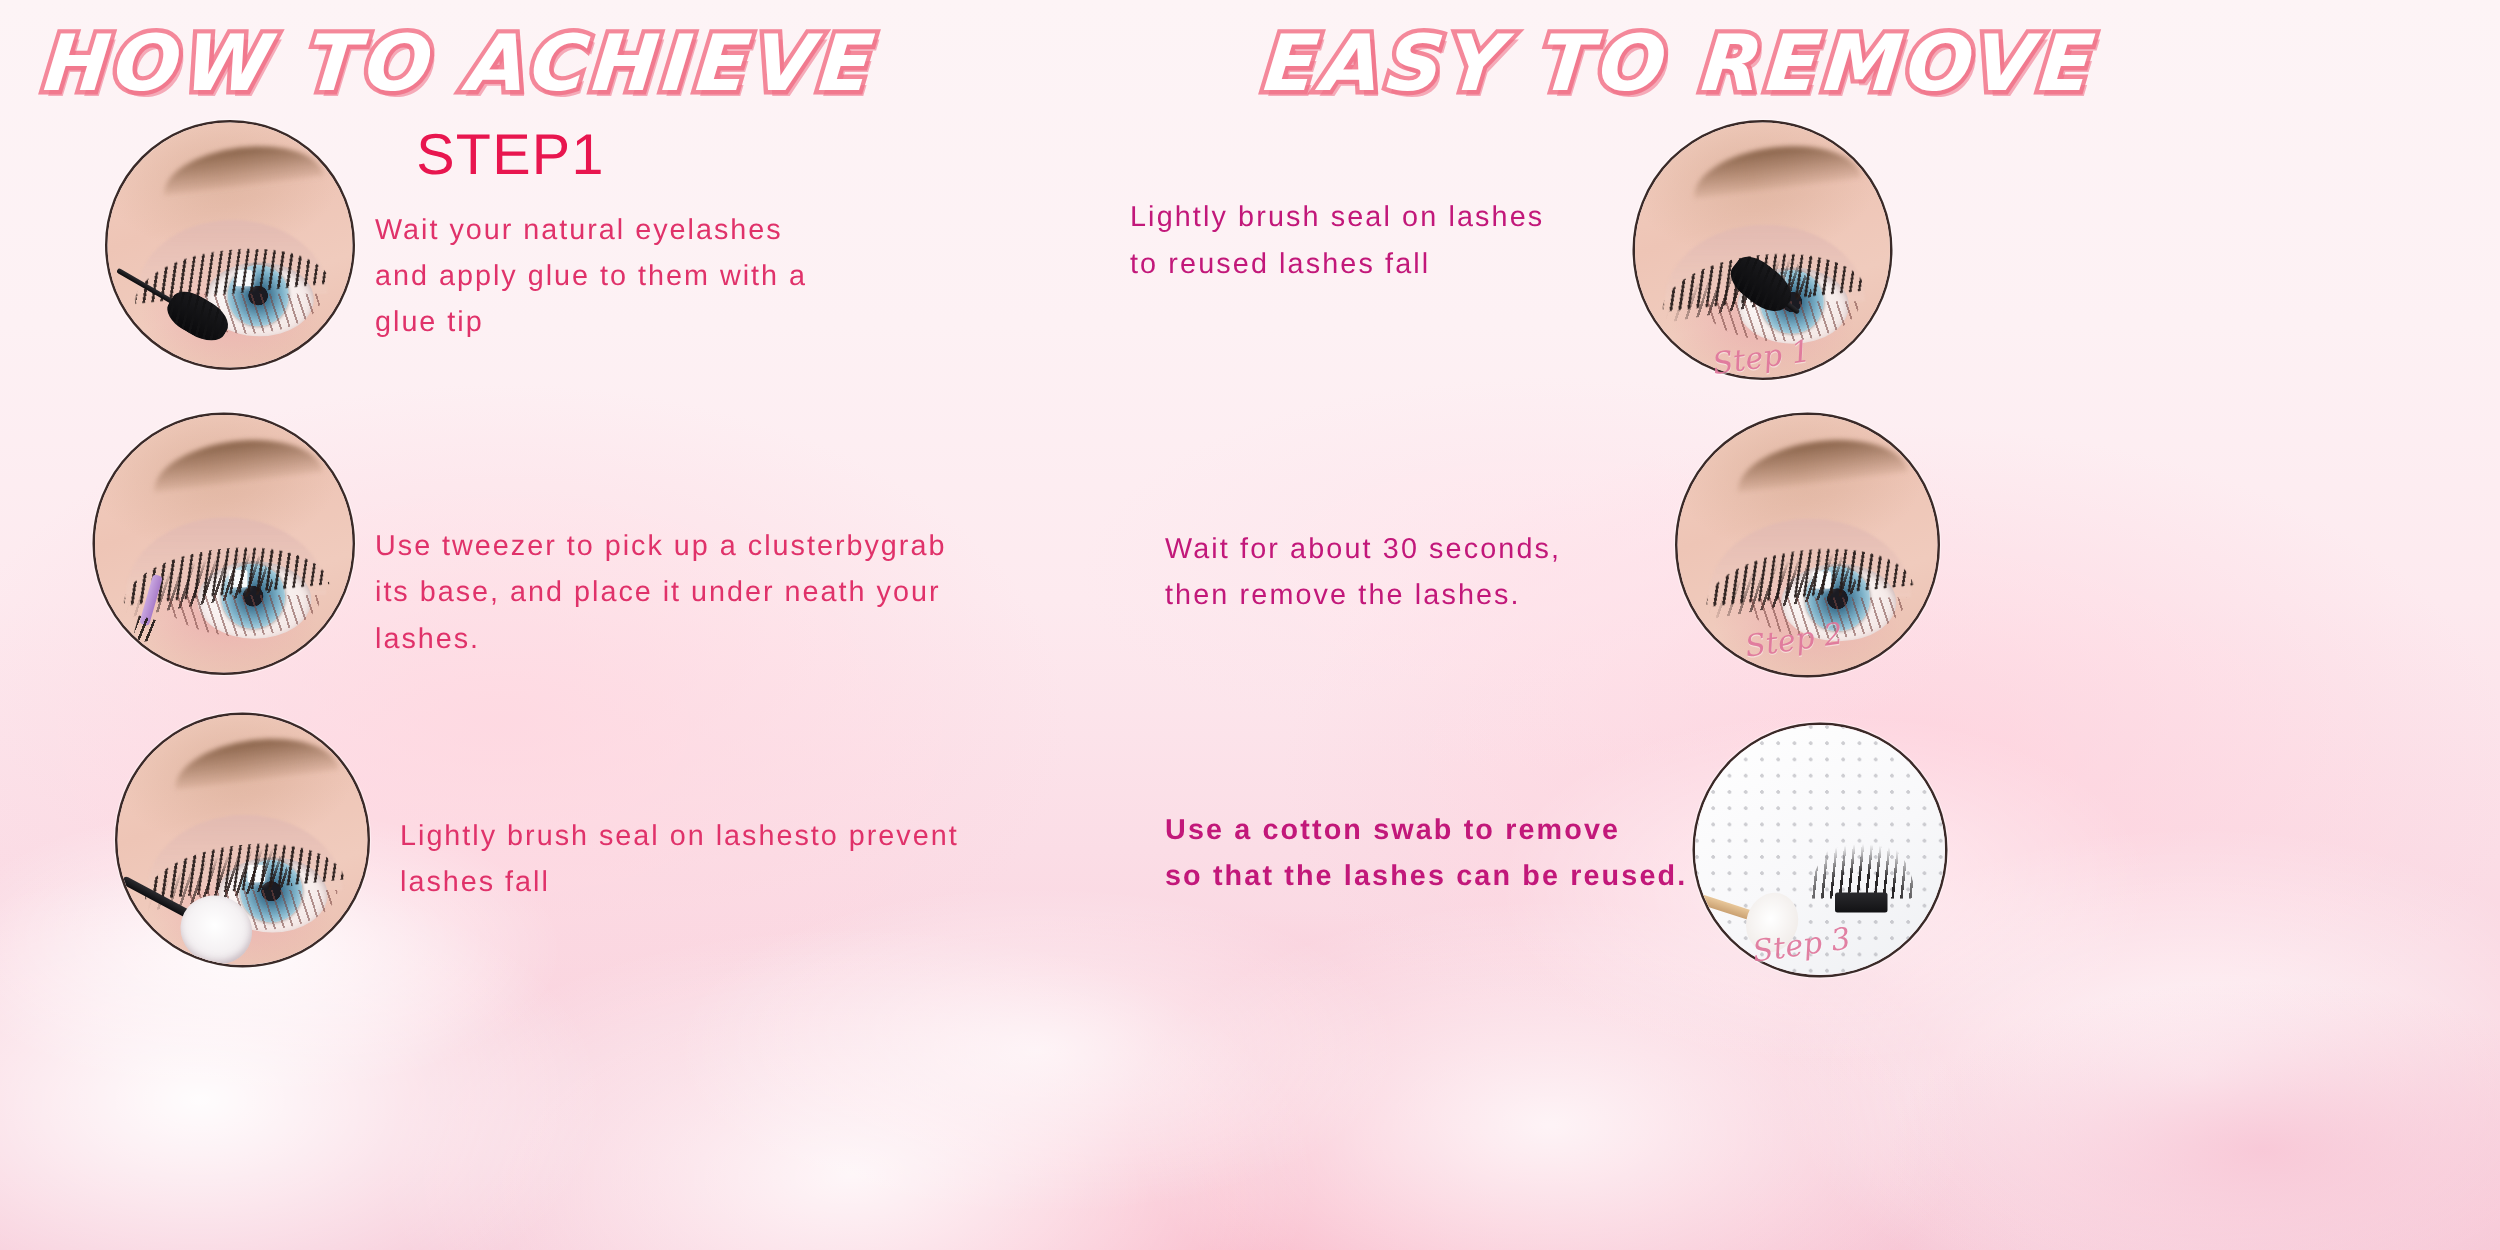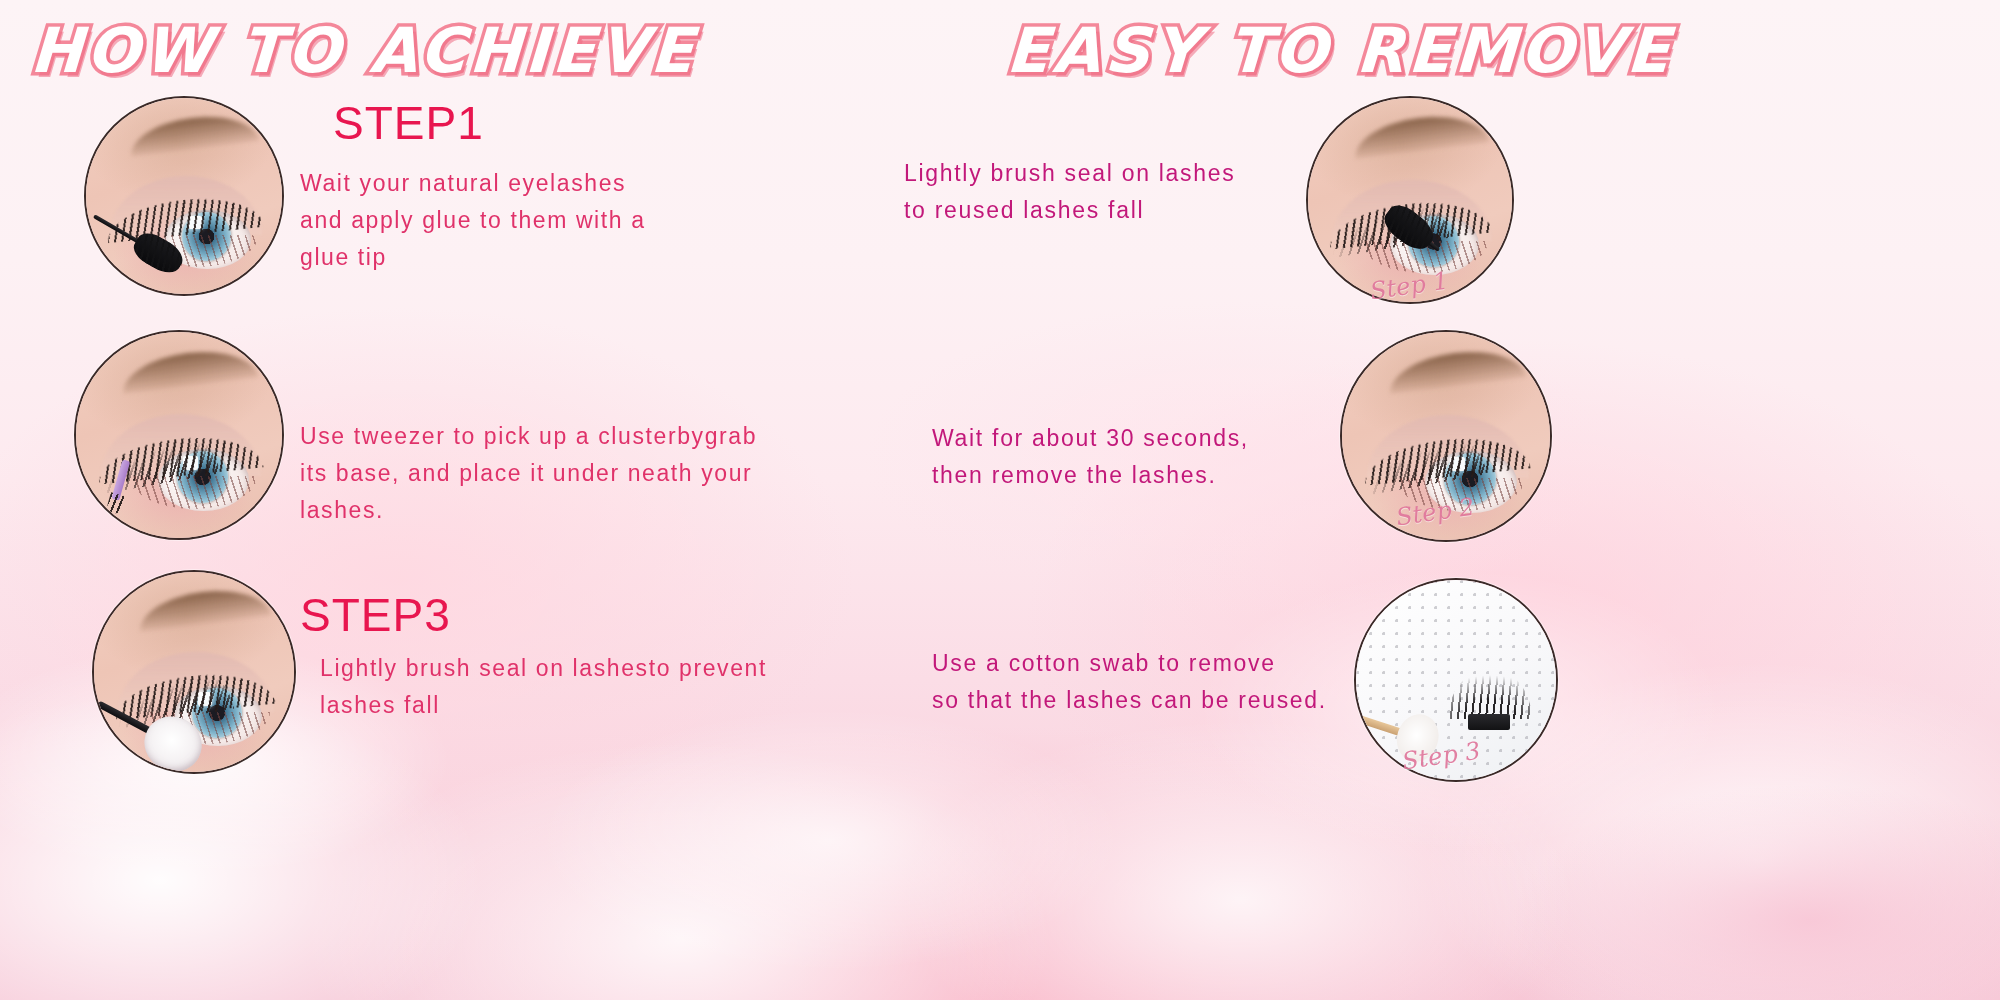--- a/index.html
+++ b/index.html
@@ -263,21 +263,20 @@
       <div class="glint"></div>
       <div class="lash-fan"></div>
       <div class="lashline"></div>
       <div class="lower-lash"></div>
       <div class="swab">
         <div class="stick"></div>
           <div class="tip"></div>
       </div>
     </div>
   </div>
-  <div class="step-head" style="left:300px;top:588px;">STEP3</div>
   <div class="para" style="left:300px;top:650px;width:520px;margin-left:20px;">
     <div>Lightly brush seal on lashesto prevent</div>
     <div>lashes fall</div>
   </div>
 
   <div class="para right" style="left:904px;top:155px;width:400px;">
     <div>Lightly brush seal on lashes</div>
     <div>to reused lashes fall</div>
   </div>
   <div class="circ" style="left:1306px;top:96px;width:204px;height:204px;">
@@ -309,21 +308,21 @@
       <div class="eyeball"></div>
       <div class="iris"></div>
       <div class="glint"></div>
       <div class="lash-fan"></div>
       <div class="lashline"></div>
       <div class="lower-lash"></div>
     </div>
   </div>
   <div class="wm" style="left:1396px;top:498px;">Step 2</div>
 
-  <div class="para right" style="left:932px;top:645px;width:440px;">
+  <div class="para right" style="left:932px;top:645px;width:440px;font-weight:bold;">
     <div>Use a cotton swab to remove</div>
     <div>so that the lashes can be reused.</div>
   </div>
   <div class="circ" style="left:1354px;top:578px;width:200px;height:200px;">
     <div class="pad">
       <div class="cluster">
         <div class="hairs"></div>
           <div class="band"></div>
       </div>
       <div class="swab2">

